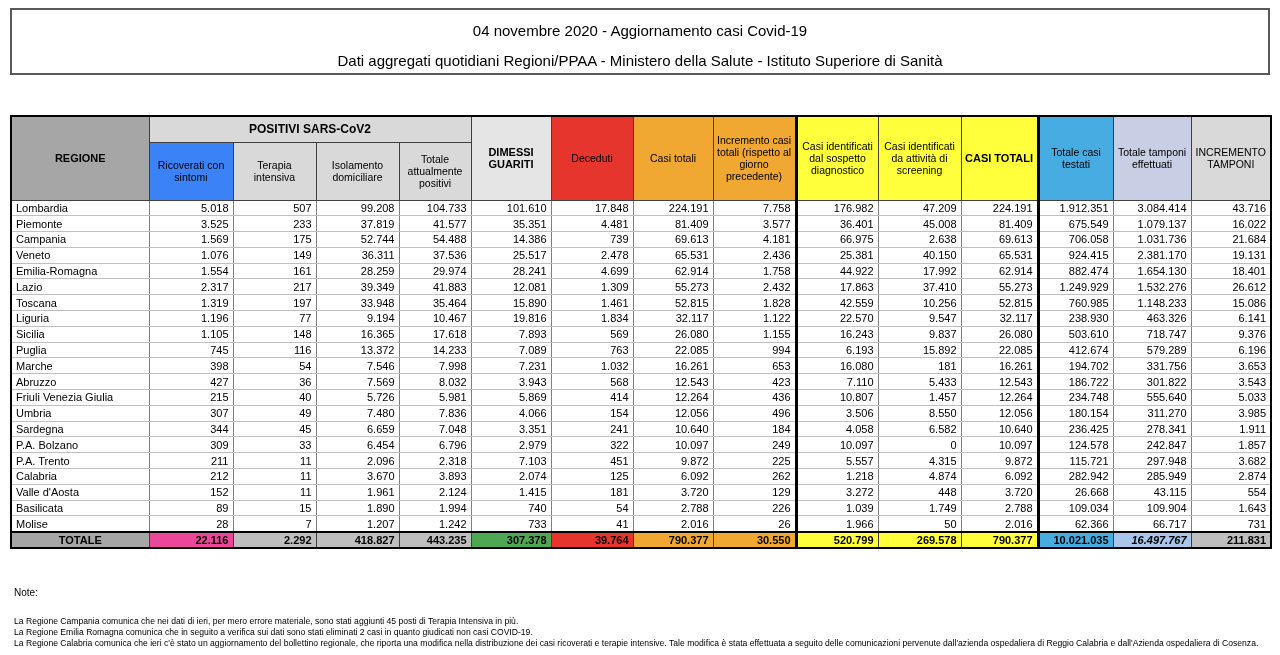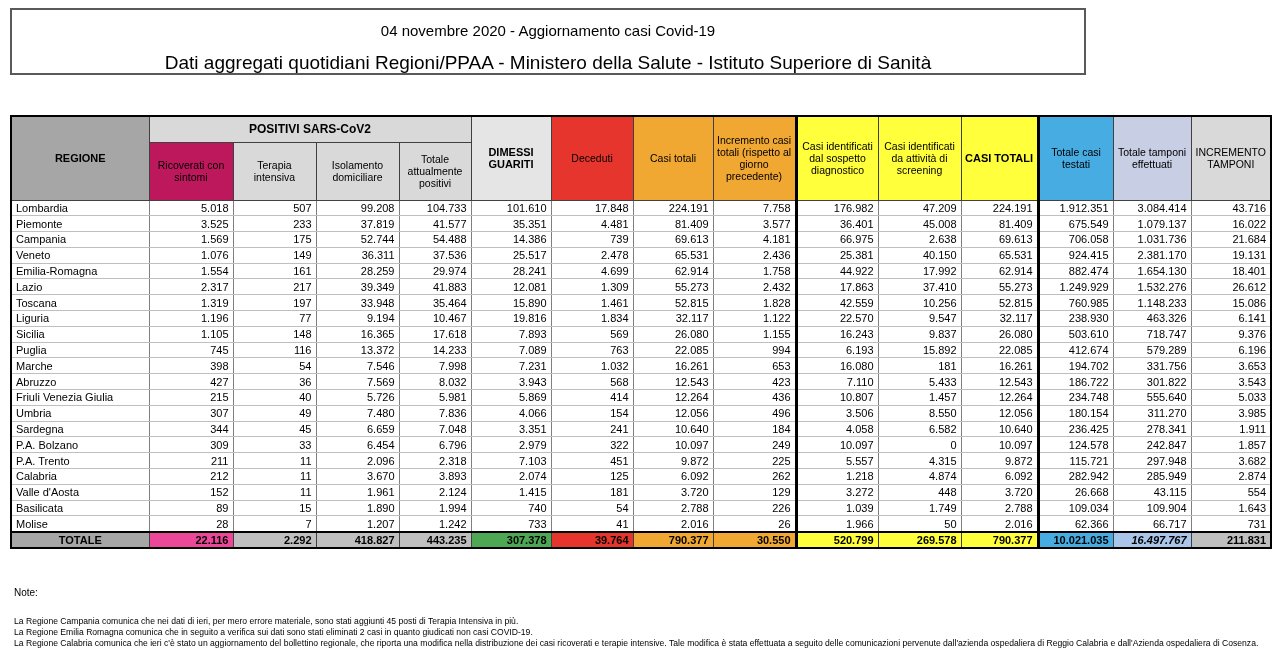--- a/index.html
+++ b/index.html
@@ -6,26 +6,26 @@
   html, body {
     margin: 0; padding: 0;
     width: 1280px; height: 655px;
     background: #ffffff;
     font-family: "Liberation Sans", sans-serif;
     color: #000;
     overflow: hidden;
   }
   .title-box {
     margin: 8px 10px 0 10px;
-    width: 1076px; height: 67px;
+    width: 1260px; height: 67px;
     border: 2px solid #595959;
     text-align: center;
   }
   .title-line1 { font-size: 15px; padding-top: 12px; }
-  .title-line2 { font-size: 19px; padding-top: 13px; }
+  .title-line2 { font-size: 15px; padding-top: 13px; }
 
   table.covid {
     margin: 40px 10px 0 10px;
     width: 1260px;
     border-collapse: collapse;
     table-layout: fixed;
     border: 2px solid #000;
   }
   table.covid th {
     border: 1px solid #404040;
@@ -103,21 +103,21 @@
         <th rowspan="2" style="background: rgb(241, 168, 50);">Casi totali</th>
         <th rowspan="2" style="background: rgb(241, 168, 50);">Incremento casi totali (rispetto al giorno precedente)</th>
         <th rowspan="2" class="thickL" style="background: rgb(255, 255, 59);">Casi identificati dal sospetto diagnostico</th>
         <th rowspan="2" style="background: rgb(255, 255, 59);">Casi identificati da attività di screening</th>
         <th rowspan="2" class="bold" style="background: rgb(255, 255, 59);">CASI TOTALI</th>
         <th rowspan="2" class="thickL" style="background: rgb(71, 172, 226);">Totale casi testati</th>
         <th rowspan="2" style="background: rgb(200, 206, 228);">Totale tamponi effettuati</th>
         <th rowspan="2" style="background: rgb(217, 217, 217);">INCREMENTO TAMPONI</th>
       </tr>
       <tr class="sub-row">
-        <th style="background: #be185d;">Ricoverati con sintomi</th>
+        <th style="background: #3b82f6;">Ricoverati con sintomi</th>
         <th style="background: rgb(217, 217, 217);">Terapia intensiva</th>
         <th style="background: rgb(217, 217, 217);">Isolamento domiciliare</th>
         <th style="background: rgb(217, 217, 217);">Totale attualmente positivi</th>
       </tr>
     </thead>
   <tbody>
       <tr>
         <td class="region">Lombardia</td>
         <td>5.018</td>
         <td>507</td>

